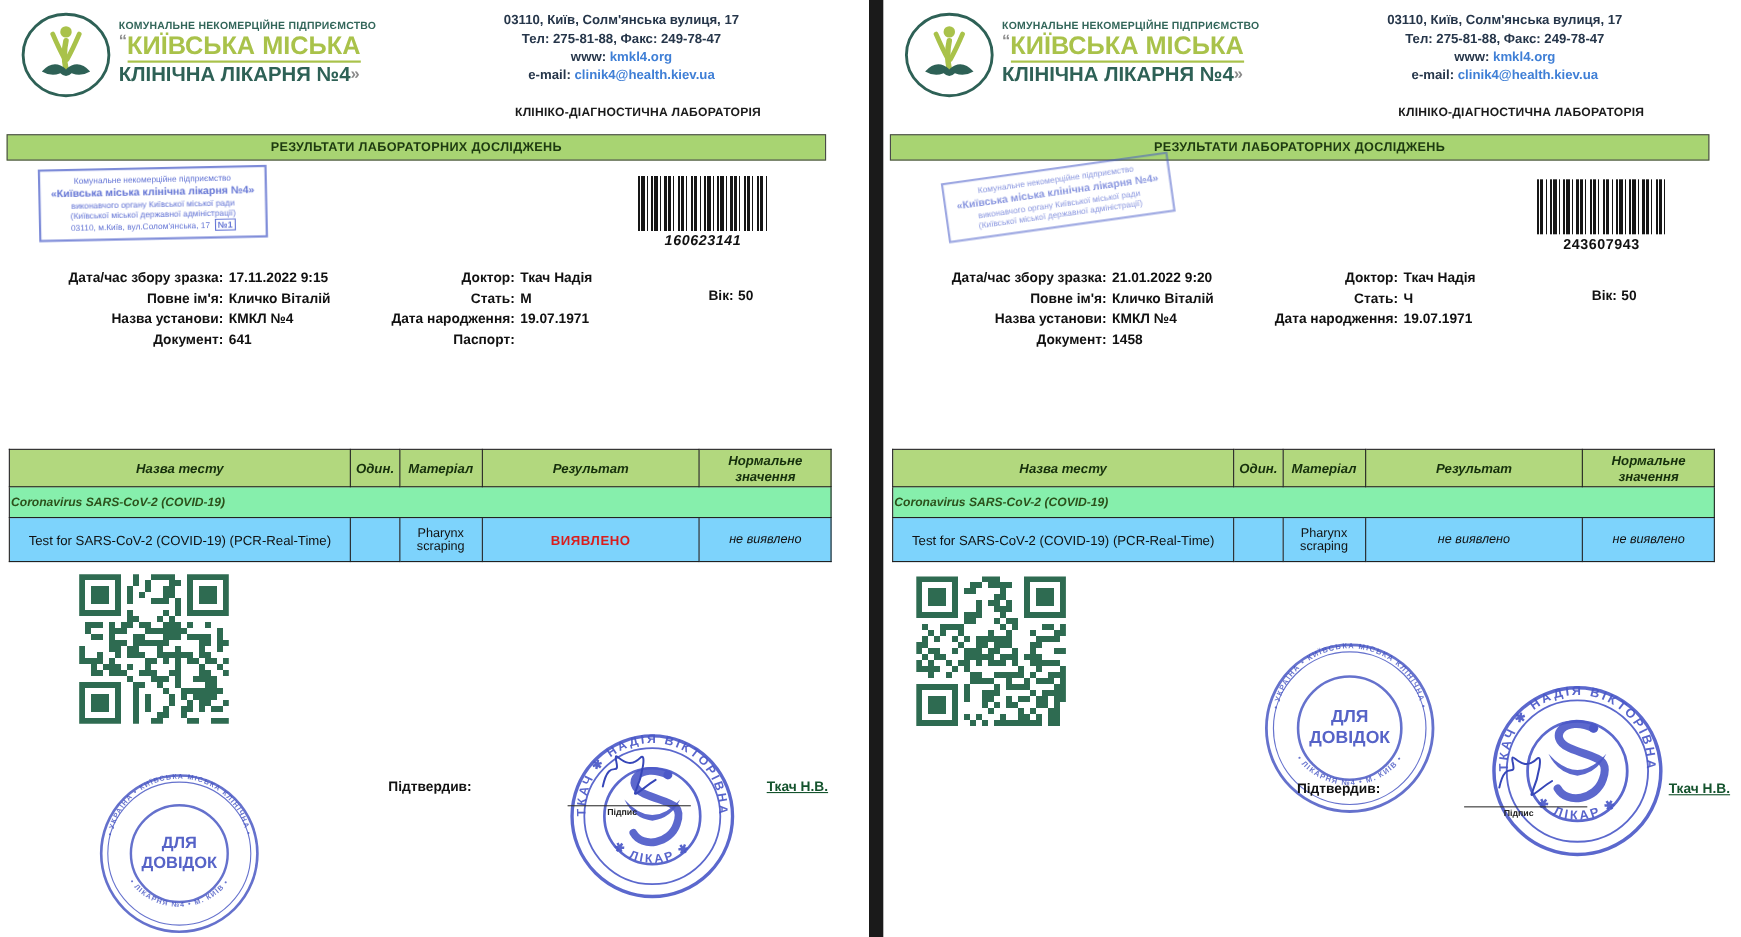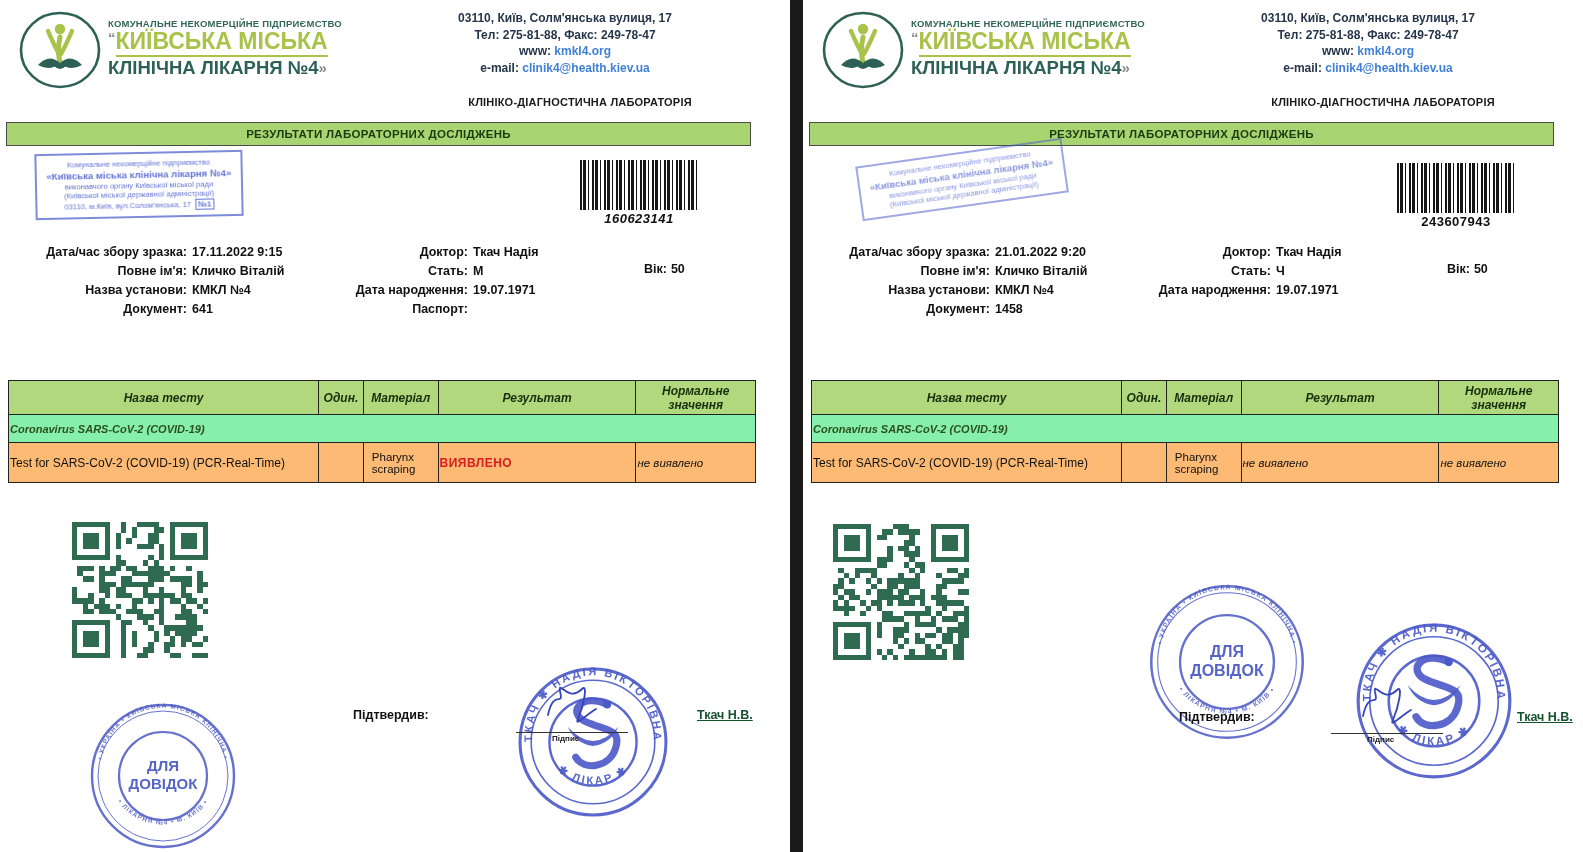--- a/index.html
+++ b/index.html
@@ -37,37 +37,37 @@
   .barcode-wrap{position:absolute; width:118px; text-align:center;}
   .doc1 .barcode-wrap{left:580px; top:160px;font-style:italic;}
   .doc2 .barcode-wrap{left:594px; top:163px;}
   .barcode-bars{height:50px; background:
     repeating-linear-gradient(90deg,#161616 0 2px,transparent 2px 3px,#161616 3px 6px,transparent 6px 8px,#161616 8px 9px,transparent 9px 12px);}
   .barcode-num{font-size:13px; font-weight:bold; color:#111; margin-top:1px; letter-spacing:.5px;}
 
   
   .info{position:absolute; left:0; top:243px; width:100%;}
   .info-col{position:absolute; top:0;}
-  .info-col.c1{left:25px; width:305px;}
+  .info-col.c1{left:41px; width:305px;}
   .info-col.c2{left:330px; width:280px;}
   .info-row{display:flex; line-height:19px; font-size:12.5px; font-weight:bold; color:#111;}
   .c1 .info-label{width:162px; text-align:right;}
   .c2 .info-label{width:138px; text-align:right;}
   .info-value{padding-left:5px; text-align:left;}
   .age{position:absolute; left:644px; top:19px; font-size:12.5px; font-weight:bold; color:#111;}
   .age .info-value{display:inline; padding-left:4px;}
 
   
-  .results{position:absolute; left:8px; top:380px; width:748px; border-collapse:collapse; table-layout:fixed;}
+  .results{position:absolute; left:8px; top:408px; width:748px; border-collapse:collapse; table-layout:fixed;}
   .results col.c1{width:41.5%}.results col.c2{width:6%}.results col.c3{width:10%}
   .results col.c4{width:26.5%}.results col.c5{width:16%}
   .results th,.results td{border:1.6px solid #222; box-sizing:border-box;}
   .results th{background:#b2d87e; height:34px; font-size:12px; font-style:italic; font-weight:bold; color:#16300c; text-align:center;}
   .results .group-row td{background:#86efac; height:28px; font-size:11px; font-weight:bold; font-style:italic; color:#2c511b;}
-  .results .data-row td{background:#fdba74; height:40px; font-size:12px; color:#111;}
+  .results .data-row td{background:#7dd3fc; height:40px; text-align:center; font-size:12px; color:#111;}
   .results td.material{font-size:11.5px; padding:0 8px;}
   .results td.result[data-status="positive"]{color:#d81e1e; font-weight:bold; letter-spacing:.5px;}
   .results td.result[data-status="negative"]{font-style:italic; font-size:11.5px;}
   .results td.normal{font-style:italic; font-size:11.5px;}
 
   
   .qr{position:absolute; width:136px; height:136px;}
   .doc1 .qr{left:72px; top:522px;}
   .doc2 .qr{left:30px; top:524px;}
 

